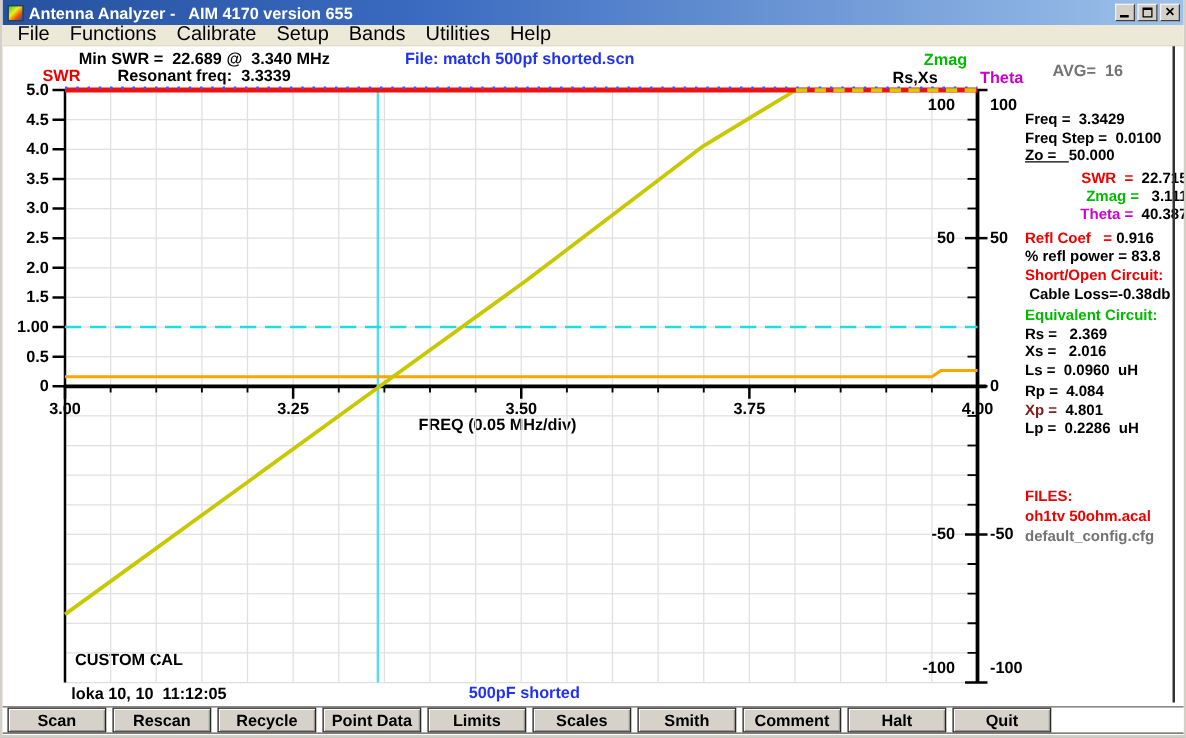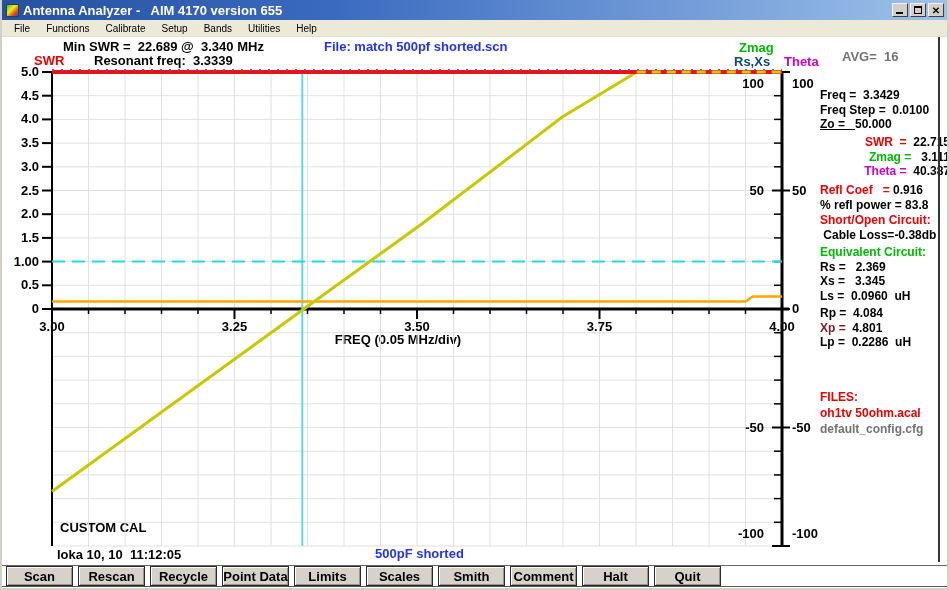--- a/index.html
+++ b/index.html
@@ -20,37 +20,37 @@
   .win-controls{display:flex;gap:2px;}
   .winbtn{width:16px;height:14px;background:#d4d0c8;border:1px solid #404040;
     border-top-color:#f4f2ee;border-left-color:#f4f2ee;padding:0;position:relative;
     font-family:"Liberation Sans",sans-serif;font-size:9px;font-weight:bold;color:#000;line-height:12px;}
   .glyph-min{position:absolute;left:3px;bottom:2px;width:7px;height:2px;background:#000;}
   .glyph-max{position:absolute;left:3px;top:2px;width:8px;height:8px;border:1px solid #000;border-top-width:2px;}
   .glyph-close{position:absolute;left:0;top:0;width:100%;height:100%;text-align:center;line-height:13px;font-size:10px;}
   
   .menubar{position:absolute;left:0;top:20px;width:100%;height:17px;background:#ece9d8;
     display:flex;align-items:center;padding-left:4px;border-bottom:1px solid #e2ddc8;}
-  .menu-item{font-size:10px;color:#000;padding:0 8px;cursor:default;}
+  .menu-item{font-size:16px;color:#000;padding:0 8px;cursor:default;}
   
   #chart{position:absolute;left:0;top:0;width:949px;height:562px;z-index:1;}
   .tick{font:bold 13px "Liberation Sans",sans-serif;fill:#000;}
   .axis-title{font:bold 13px "Liberation Sans",sans-serif;fill:#000;}
   
   .lbl{position:absolute;font-weight:bold;font-size:13px;white-space:pre;z-index:2;}
   
   .rgroup{position:absolute;left:818px;width:130px;z-index:2;}
   .rrow{height:14.6px;font-weight:bold;font-size:12px;white-space:pre;color:#000;}
   .g7 .rrow{height:16.2px;}
   .right-border{position:absolute;left:936px;top:37px;width:2px;height:525px;background:#333;z-index:2;}
   
   .buttonbar{position:absolute;left:0;top:565px;width:100%;height:22px;background:#fff;
     border-top:1px solid #666;border-bottom:1px solid #555;
     display:flex;align-items:center;padding-left:4px;gap:5px;z-index:3;}
-  .cmd-button{width:67px;height:20px;background:#d6d2c9;border:1px solid #2a2a2a;
+  .cmd-button{width:79px;height:20px;background:#d6d2c9;border:1px solid #2a2a2a;
     font-family:"Liberation Sans",sans-serif;font-size:13px;font-weight:bold;color:#000;
     box-shadow:inset 1px 1px 0 #fbfaf7,inset -1px -1px 0 #9a968e;padding:0;line-height:17px;}
   .bottom-strip{position:absolute;left:0;top:588px;width:100%;height:2px;background:#d4d0c8;z-index:3;}
 </style>
 </head>
 <body>
 
 <div class="window">
 
   <div class="titlebar">
@@ -209,21 +209,21 @@
       <polyline points="50,70.10399999999998 780,70.10399999999998" fill="none" stroke="#4455ff" stroke-width="2" stroke-dasharray="2,7"></polyline>
       <polyline points="634.7300000000001,72 780,72" fill="none" stroke="#d8c800" stroke-width="3" stroke-dasharray="9,6"></polyline>
     </svg>
 
   <div class="lbl" style="left:61px;top:39px;color:#000;">Min SWR =  22.689 @  3.340 MHz</div>
   <div class="lbl" style="left:322px;top:39px;color:#2233ee;">File: match 500pf shorted.scn</div>
   <div class="lbl" style="left:737px;top:40px;color:#00bb00;">Zmag</div>
   <div class="lbl" style="left:840px;top:49px;color:#737373;">AVG=  16</div>
   <div class="lbl" style="left:32px;top:53px;color:#ee0000;">SWR</div>
   <div class="lbl" style="left:92px;top:53px;color:#000;">Resonant freq:  3.3339</div>
-  <div class="lbl" style="left:732px;top:54px;color:#0c4a6e;">Rs,Xs</div>
+  <div class="lbl" style="left:712px;top:54px;color:#000000;">Rs,Xs</div>
   <div class="lbl" style="left:782px;top:54px;color:#cc00cc;">Theta</div>
 
   <div id="readings">
       <div class="rgroup" style="top: 88px;">
         <div class="rrow"><span style="color: rgb(0, 0, 0);">Freq =  </span><span>3.3429</span></div>
         <div class="rrow"><span style="color: rgb(0, 0, 0);">Freq Step =  </span><span>0.0100</span></div>
         <div class="rrow"><span style="color: rgb(0, 0, 0); text-decoration: underline;">Zo =   </span><span>50.000</span></div>
       </div>
       <div class="rgroup" style="top: 135px; text-align: right;">
         <div class="rrow"><span style="color: rgb(238, 0, 0);">SWR  =  </span><span>22.715</span></div>
@@ -234,21 +234,21 @@
         <div class="rrow"><span style="color: rgb(238, 0, 0);">Refl Coef   = </span><span>0.916</span></div>
         <div class="rrow"><span style="color: rgb(0, 0, 0);">% refl power = </span><span>83.8</span></div>
       </div>
       <div class="rgroup" style="top: 213px;">
         <div class="rrow"><span style="color: rgb(238, 0, 0);">Short/Open Circuit:</span></div>
         <div class="rrow"><span style="color: rgb(0, 0, 0);"> Cable Loss=</span><span>-0.38db</span></div>
       </div>
       <div class="rgroup" style="top: 245px;">
         <div class="rrow"><span style="color: rgb(0, 187, 0);">Equivalent Circuit:</span></div>
         <div class="rrow"><span style="color: rgb(0, 0, 0);">Rs = </span><span>  2.369</span></div>
-        <div class="rrow"><span style="color: rgb(0, 0, 0);">Xs = </span><span>  3.345</span></div>
+        <div class="rrow"><span style="color: rgb(0, 0, 0);">Xs = </span><span>  2.016</span></div>
         <div class="rrow"><span style="color: rgb(0, 0, 0);">Ls = </span><span> 0.0960  uH</span></div>
       </div>
       <div class="rgroup" style="top: 306px;">
         <div class="rrow"><span style="color: rgb(0, 0, 0);">Rp = </span><span> 4.084</span></div>
         <div class="rrow"><span style="color: #7f1d1d;">Xp = </span><span> 4.801</span></div>
         <div class="rrow"><span style="color: rgb(0, 0, 0);">Lp = </span><span> 0.2286  uH</span></div>
       </div>
       <div class="rgroup g7" style="top: 390px;">
         <div class="rrow"><span style="color: rgb(238, 0, 0);">FILES:</span></div>
         <div class="rrow"><span style="color: rgb(238, 0, 0);">oh1tv 50ohm.acal</span></div>

